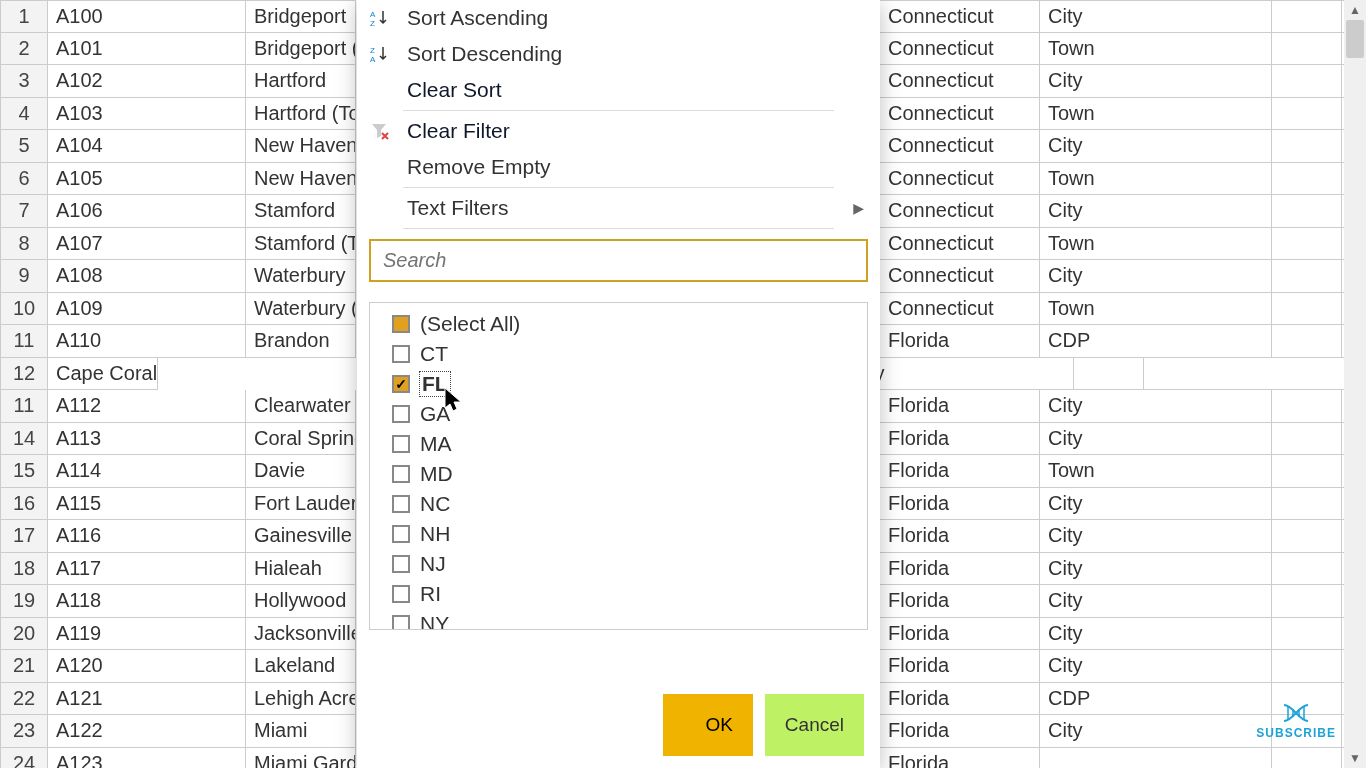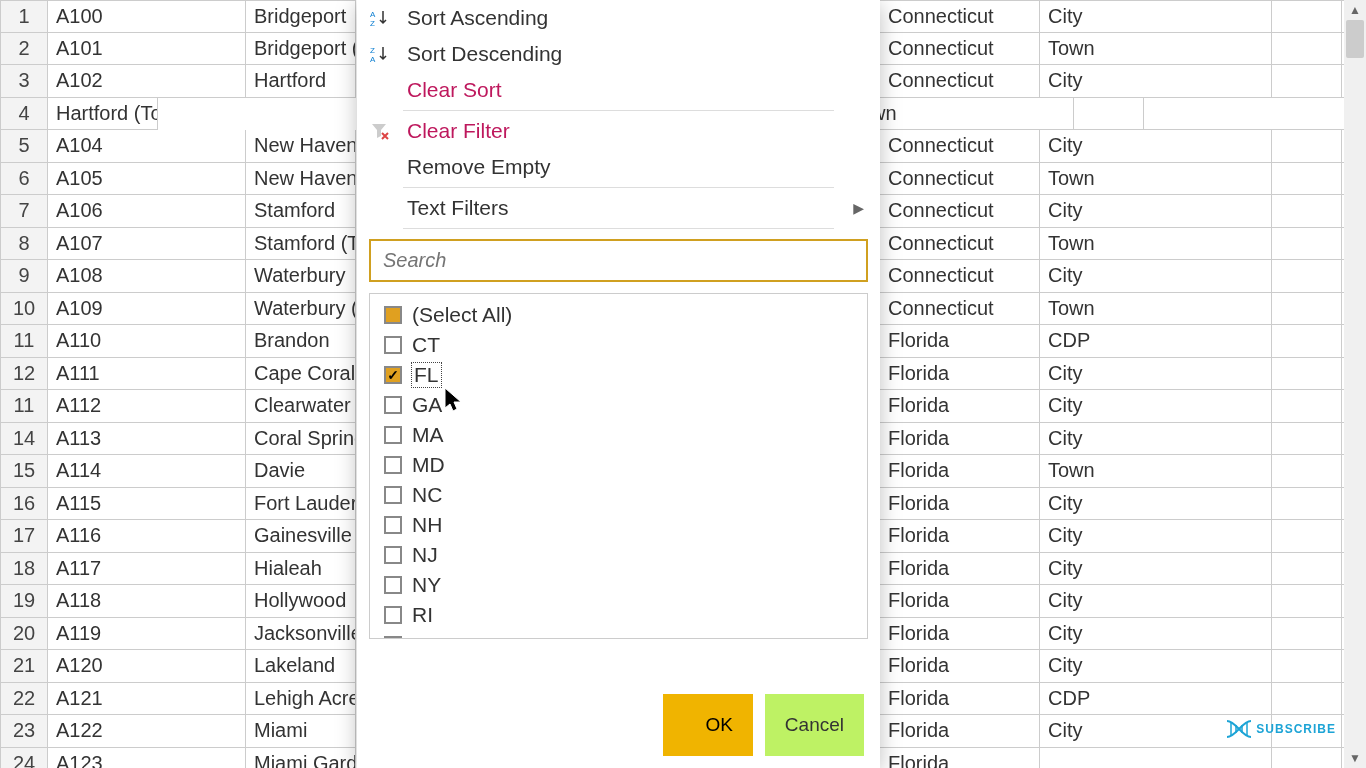--- a/index.html
+++ b/index.html
@@ -67,21 +67,21 @@
   }
   .menu-item {
     display: flex;
     align-items: center;
     padding: 6px 16px 6px 12px;
     cursor: pointer;
     font-size: 21px;
     color: #333;
     gap: 16px;
   }
-  .menu-item.disabled { color: #be185d; cursor: default; }
+  .menu-item.disabled { color: #0f172a; cursor: default; }
   .menu-icon {
     width: 22px;
     height: 22px;
     display: flex;
     align-items: center;
     justify-content: center;
     flex-shrink: 0;
   }
   .sep {
     height: 1px;
@@ -98,24 +98,24 @@
     width: 100%;
     padding: 8px 12px;
     font-size: 20px;
     font-style: italic;
     color: #ef4444;
     border: 2px solid #d0a020;
     outline: none;
   }
   .filter-list {
     border: 1px solid #ccc;
-    margin: 3px 12px;
+    margin: 12px 12px;
     flex: 1;
     overflow-y: auto;
-    padding: 6px 0;
+    padding: 6px 8px;
   }
   .filt {
     display: flex;
     align-items: center;
     gap: 10px;
     padding: 3px 14px;
     font-size: 21px;
     cursor: pointer;
   }
   .cb {
@@ -124,21 +124,21 @@
     display: inline-flex;
     align-items: center;
     justify-content: center;
     flex-shrink: 0;
     background:#fff;
   }
   .cb.indet { background: #e0a020; border-color:#888; }
   .cb.indet::after{ content:""; display:block; width:10px;height:10px;background:#e0a020;}
   .cb.checked { background:#e0a020; border-color:#888; color:#000; font-size:14px; line-height:1;}
   .cb.checked::after{ content:"✓"; font-weight:bold; color:#000;}
-  .focus-label{ outline:1px dotted #444; padding:0 2px;}
+  .focus-label{ outline:1px dotted #444; padding:0 2px;font-weight:bold;}
   .btnbar {
     display:flex;
     gap:12px;
     justify-content:flex-end;
     padding:12px 16px;
   }
   .btn{
     min-width:90px;
     padding:20px 20px;
     text-align:right;
@@ -155,20 +155,21 @@
     left:444px; top:387px;
     z-index:50;
     pointer-events:none;
   }
 
   
   .badge{
     position:absolute;
     right:30px; bottom:28px;
     display:flex;
+    flex-direction:column;
     align-items:center;
     gap:2px;
     z-index:5;
     color:#1da4d6;
     font-size:12px;
     letter-spacing:1px;
     font-weight:bold;
   }
 
   
@@ -212,20 +213,21 @@
       <div class="cell c-id">A102</div>
       <div class="cell c-city">Hartford</div>
       <div class="c-gap"></div>
       <div class="cell c-state">Connecticut</div>
       <div class="cell c-type">City</div>
       <div class="cell c-pad2"></div>
       <div class="cell c-pad"></div>
     </div>
     <div class="row">
       <div class="cell rownum">4</div>
+      <div class="cell c-id">A103</div>
       <div class="cell c-city">Hartford (Tow</div>
       <div class="c-gap"></div>
       <div class="cell c-state">Connecticut</div>
       <div class="cell c-type">Town</div>
       <div class="cell c-pad2"></div>
       <div class="cell c-pad"></div>
     </div>
     <div class="row">
       <div class="cell rownum">5</div>
       <div class="cell c-id">A104</div>
@@ -291,21 +293,20 @@
       <div class="cell c-id">A110</div>
       <div class="cell c-city">Brandon</div>
       <div class="c-gap"></div>
       <div class="cell c-state">Florida</div>
       <div class="cell c-type">CDP</div>
       <div class="cell c-pad2"></div>
       <div class="cell c-pad"></div>
     </div>
     <div class="row">
       <div class="cell rownum">12</div>
-      <div class="cell c-id">A111</div>
       <div class="cell c-city">Cape Coral</div>
       <div class="c-gap"></div>
       <div class="cell c-state">Florida</div>
       <div class="cell c-type">City</div>
       <div class="cell c-pad2"></div>
       <div class="cell c-pad"></div>
     </div>
     <div class="row">
       <div class="cell rownum">11</div>
       <div class="cell c-id">A112</div>
@@ -529,25 +530,25 @@
         <div class="filt">
           <span class="cb"></span>
           <span class="">NH</span>
         </div>
         <div class="filt">
           <span class="cb"></span>
           <span class="">NJ</span>
         </div>
         <div class="filt">
           <span class="cb"></span>
+          <span class="">RI</span>
+        </div>
+        <div class="filt">
+          <span class="cb"></span>
           <span class="">NY</span>
-        </div>
-        <div class="filt">
-          <span class="cb"></span>
-          <span class="">RI</span>
         </div>
         <div class="filt">
           <span class="cb"></span>
           <span class="">SC</span>
         </div>
         <div class="filt">
           <span class="cb"></span>
           <span class="">VA</span>
         </div>
       </div>

